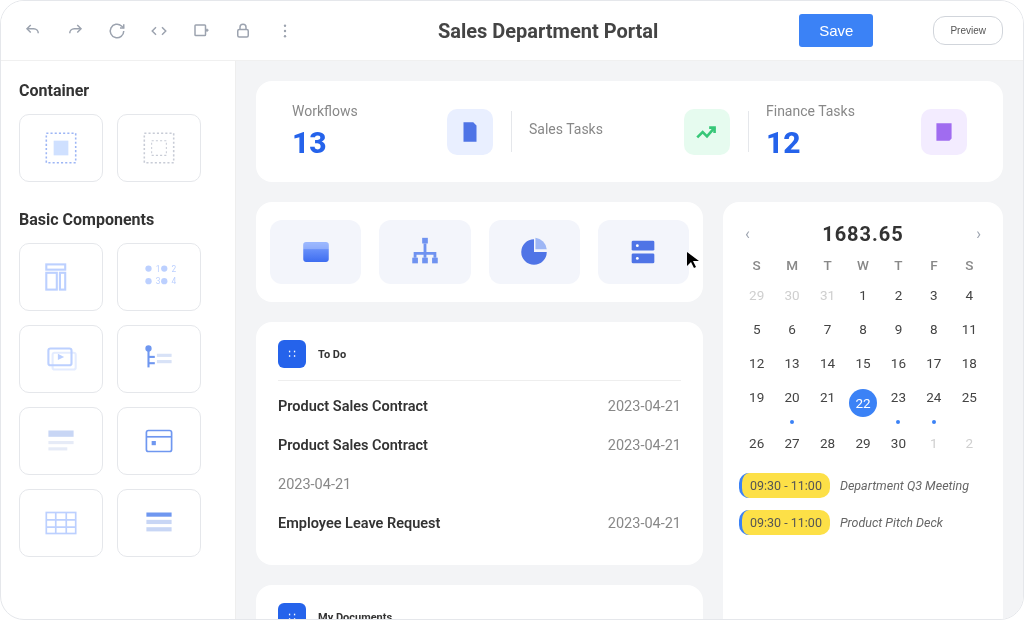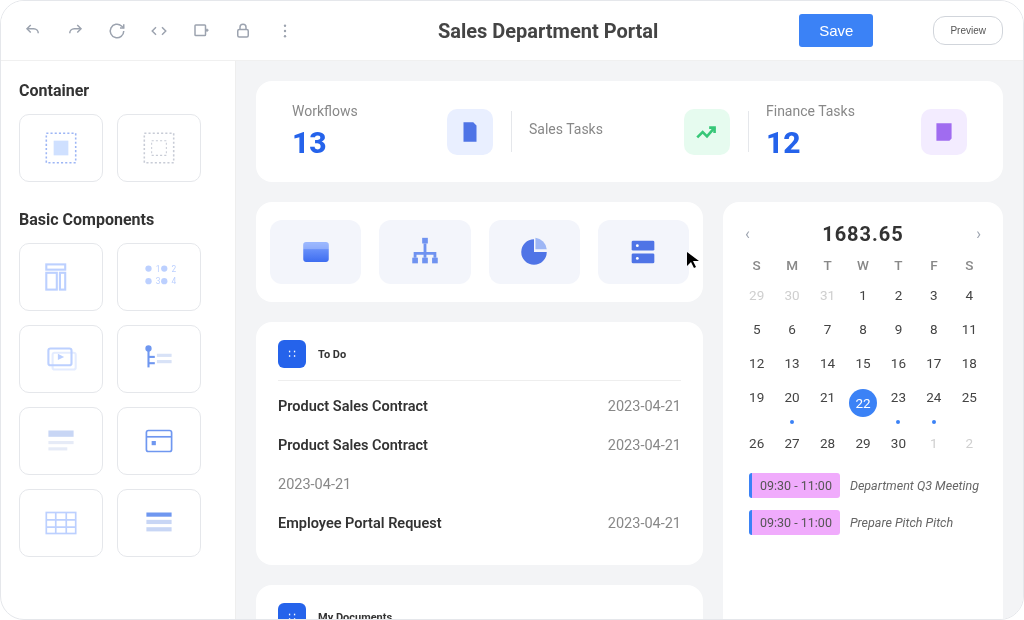--- a/index.html
+++ b/index.html
@@ -55,21 +55,21 @@
   .cal-head .monthlabel { font-weight:700; font-size:20px; letter-spacing:1px; }
   .cal-nav { color:#9ca3af; font-size:16px; cursor:pointer; padding:4px 6px; }
   .cal-grid { display:grid; grid-template-columns:repeat(7,1fr); text-align:center; row-gap:10px; font-size:13.5px; }
   .cal-grid .wd { color:#888; font-weight:500; }
   .cal-grid .d { color:#444; position:relative; cursor:pointer; padding:4px 0; }
   .cal-grid .d.dim { color:#cfcfcf; }
   .cal-grid .d.sel span { background:#3b82f6; color:#fff; width:28px; height:28px; border-radius:50%; display:inline-flex; align-items:center; justify-content:center; }
   .cal-grid .d.dot::after { content:""; position:absolute; left:50%; transform:translateX(-50%); bottom:-3px; width:4px; height:4px; background:#3b82f6; border-radius:50%; }
   .cal-events { margin-top:18px; display:flex; flex-direction:column; gap:12px; }
   .cal-ev { display:flex; align-items:center; gap:10px; font-size:12.5px; }
-  .cal-ev .time { background:#f0abfc; border-left:3px solid #3b82f6; padding:5px 8px; color:#555; border-radius:3px;margin-left:10px; }
+  .cal-ev .time { background:#fde047; border-left:3px solid #3b82f6; padding:5px 8px; color:#555; border-radius:10px; }
   .cal-ev .evtitle { color:#666;font-style:italic; }
 
   .cursor-pointer { position:absolute; left:450px; top:190px; font-size:17px; color:#000; pointer-events:none; }
 
   .sidebar::-webkit-scrollbar, .canvas::-webkit-scrollbar { width:0; }
 </style>
 </head>
 <body>
 
 <div class="app-frame">
@@ -301,21 +301,21 @@
                   <span class="t-date">2023-04-21</span>
                 </div>
                 <div class="todo-item">
                   <span class="t-title">Product Sales Contract</span>
                   <span class="t-date">2023-04-21</span>
                 </div>
                 <div class="todo-item">
                   <span class="t-date">2023-04-21</span>
                 </div>
                 <div class="todo-item">
-                  <span class="t-title">Employee Portal Request</span>
+                  <span class="t-title">Employee Leave Request</span>
                   <span class="t-date">2023-04-21</span>
                 </div>
               </div>
           </div>
 
           <div class="card docs-card">
             <div class="section-head" style="border-bottom:none;padding-bottom:0">
               <div class="sq-ico">
                   <span>∷</span>
                 </div>
@@ -374,21 +374,21 @@
               <div class="d dim"><span>1</span></div>
               <div class="d dim"><span>2</span></div>
             </div>
           <div class="cal-events" id="cal-events">
               <div class="cal-ev">
                 <span class="time">09:30 - 11:00</span>
                 <span class="evtitle">Department Q3 Meeting</span>
               </div>
               <div class="cal-ev">
                 <span class="time">09:30 - 11:00</span>
-                <span class="evtitle">Prepare Pitch Pitch</span>
+                <span class="evtitle">Product Pitch Deck</span>
               </div>
             </div>
         </div>
       </div>
 
       <div class="cursor-pointer">
         <svg width="16" height="18" viewBox="0 0 16 18">
             <path d="M1 1l0 14 4-4 3 6 2-1-3-6 6 0z" fill="#000"></path>
           </svg>
       </div>

